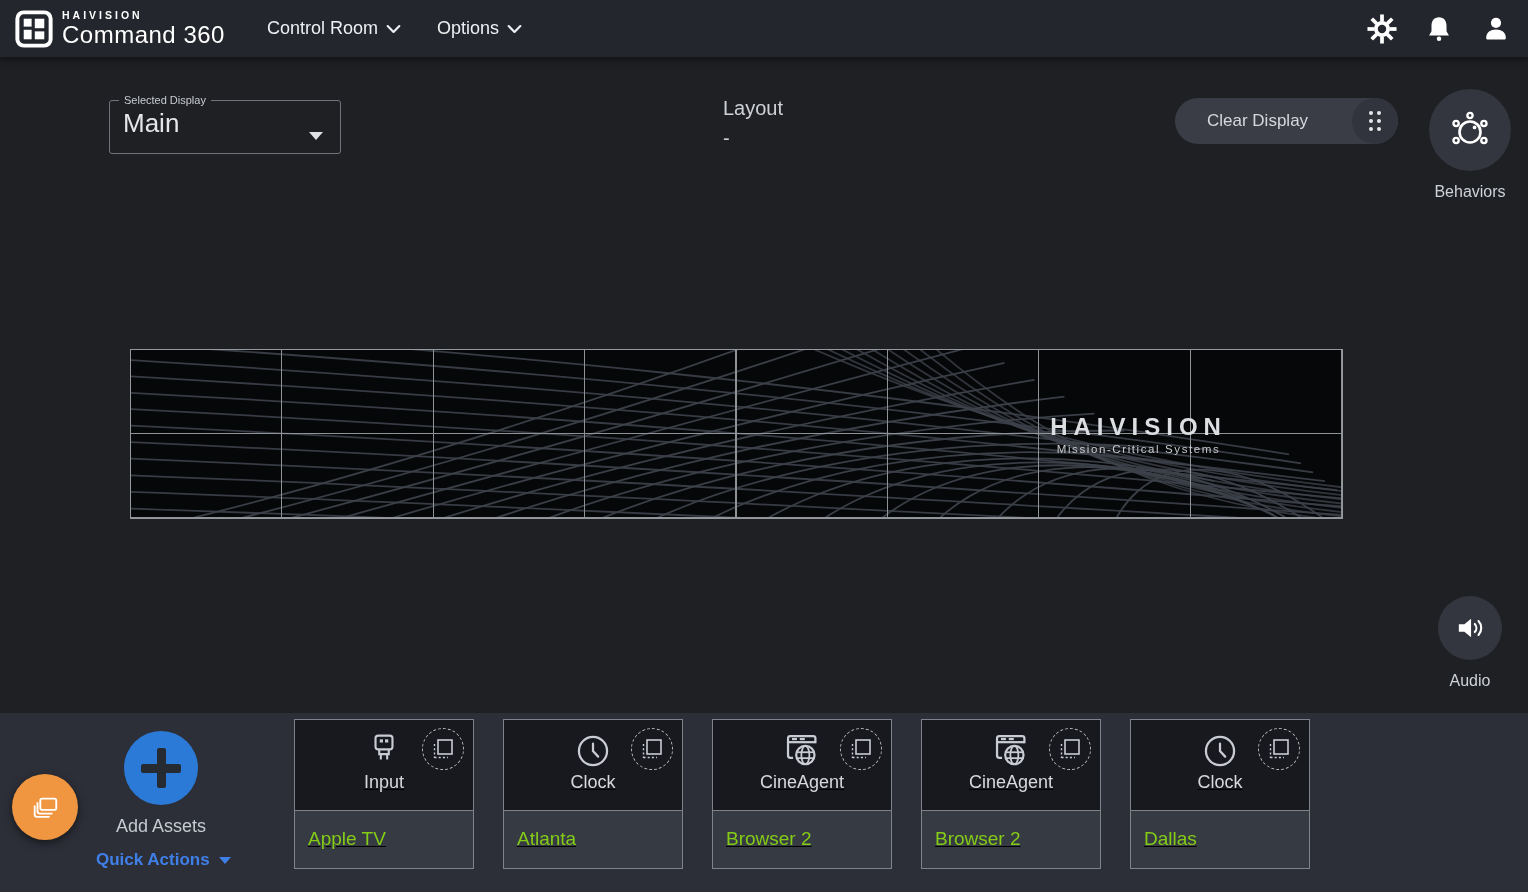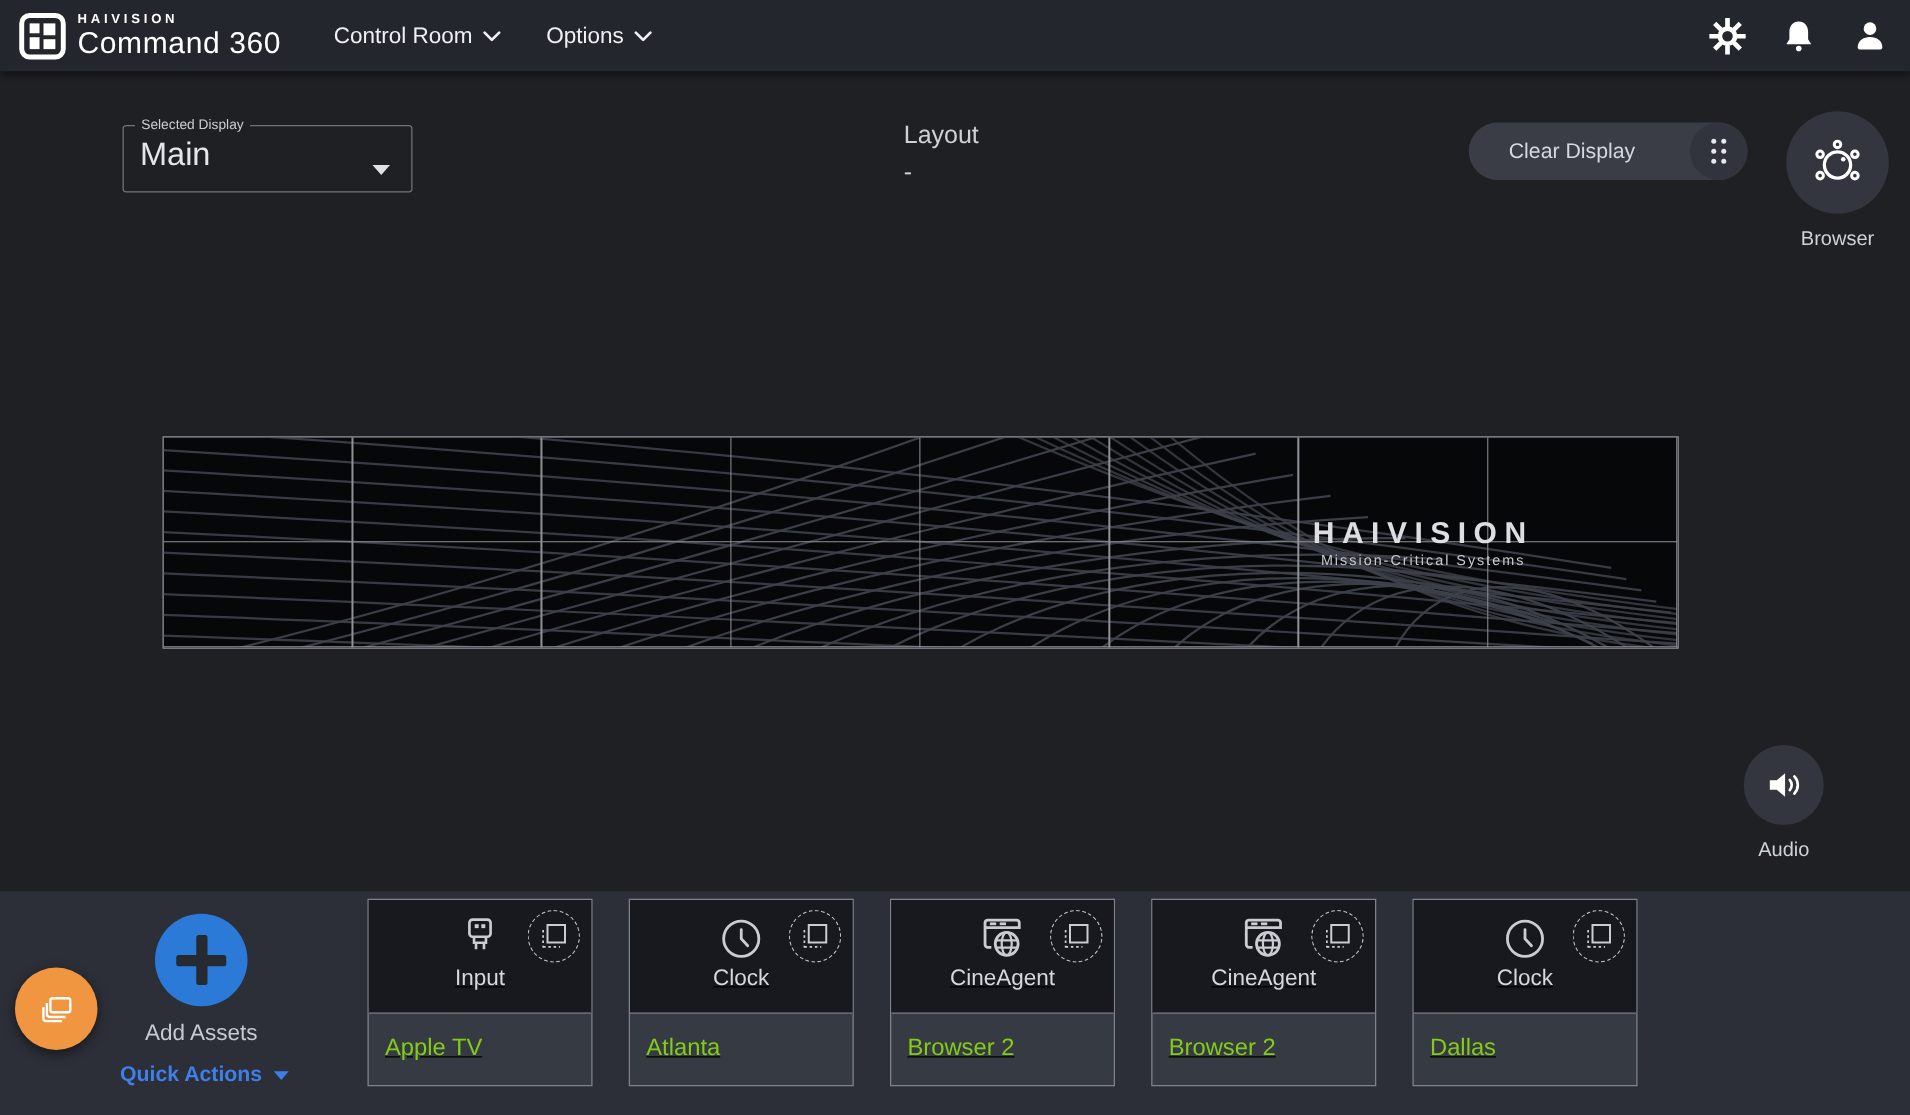--- a/index.html
+++ b/index.html
@@ -14,21 +14,21 @@
   .brand { margin-left:9px; color:#fff; line-height:1; }
   .brand .small { font-size:10.5px; font-weight:bold; letter-spacing:3px; }
   .brand .big { font-size:24px; font-weight:400; letter-spacing:.5px; margin-top:3px; }
   .menu { display:flex; align-items:center; gap:8px; color:#eef0f3; font-size:18px; cursor:pointer; }
   .menu.m1 { margin-left:42px; } .menu.m2 { margin-left:36px; }
   .chev { width:15px; height:10px; }
   .hdr-right { margin-left:auto; display:flex; align-items:center; gap:27px; margin-right:17px; }
   .hdr-icon { width:30px; height:30px; cursor:pointer; }
 
   
-  .display-select { position:absolute; left:98px; top:94px; width:232px; height:60px;
+  .display-select { position:absolute; left:109px; top:94px; width:232px; height:60px;
       border:1px solid #70737a; border-radius:3px; color:#e6e8eb; cursor:pointer; }
   .display-select legend { margin-left:9px; padding:0 5px; font-size:11px; color:#c9ccd1; }
   .display-select .val { font-size:26px; margin:2px 0 0 13px; color:#e4e6ea; }
   .display-select .caret { position:absolute; right:17px; top:26px; }
   .caret-down { width:0; height:0; border-left:7px solid transparent; border-right:7px solid transparent;
       border-top:8px solid #dfe1e5; }
   .layout-info { position:absolute; left:723px; top:93px; color:#ced1d6; font-size:20px; line-height:30px; }
   .clear-pill { position:absolute; left:1175px; top:98px; width:223px; height:46px; border-radius:23px;
       background:#3a3d46; display:flex; align-items:center; cursor:pointer; }
   .clear-pill .lbl { font-size:17px; color:#d5d8dd; margin-left:32px; }
@@ -36,21 +36,21 @@
       background:#31343c; display:flex; align-items:center; justify-content:center; cursor:grab; }
   .dots { display:grid; grid-template-columns:4px 4px; gap:4px; }
   .dots i { width:4px; height:4px; border-radius:50%; background:#e6e8eb; }
 
   
   .rail-btn { position:absolute; left:1429px; width:82px; text-align:center; }
   .rail-btn .circle { width:82px; height:82px; border-radius:50%; background:#33363e; margin:0 auto;
       display:flex; align-items:center; justify-content:center; cursor:pointer; }
   .rail-btn.small .circle { width:64px; height:64px; }
   .rail-btn .cap { margin-top:12px; font-size:16px; color:#ced2d9; }
-  .rail-btn.small { left:1395px; width:64px;text-align:center; }
+  .rail-btn.small { left:1438px; width:64px;text-align:center; }
 
   
   .wall { position:absolute; left:130px; top:349px; width:1213px; height:170px; background:#060709;
       border:1px solid #95989d; }
   .wall svg.mesh { position:absolute; inset:0; width:100%; height:100%; }
   .wall .gridlines { position:absolute; inset:0; --cols:8; --rows:2;
       background-image:
         repeating-linear-gradient(to right, #8f9297 0 1px, transparent 1px calc(100%/var(--cols))),
         repeating-linear-gradient(to bottom, #8f9297 0 1px, transparent 1px calc(100%/var(--rows)));
       background-position:-1px -1px; }
@@ -177,21 +177,21 @@
           <circle cx="16" cy="17.5" r="8" stroke-width="2"></circle>
           <circle cx="19.5" cy="14" r="1.4" fill="#fff" stroke="none"></circle>
           <circle cx="16" cy="5" r="2" stroke-width="1.8"></circle>
           <circle cx="5.4" cy="11" r="2" stroke-width="1.8"></circle>
           <circle cx="26.6" cy="11" r="2" stroke-width="1.8"></circle>
           <circle cx="5.4" cy="24" r="2" stroke-width="1.8"></circle>
           <circle cx="26.6" cy="24" r="2" stroke-width="1.8"></circle>
         </g>
       </svg>
     </div>
-    <div class="cap">Browser</div>
+    <div class="cap">Behaviors</div>
   </div>
 
 
 
   <div class="rail-btn small" style="top:596px">
     <div class="circle">
       <svg width="34" height="34" viewBox="0 0 32 32">
         <path d="M5.5 12.5h5.2l6.3-5.3v17.6l-6.3-5.3H5.5z" fill="#fff"></path>
         <path d="M20.5 12.2a5.6 5.6 0 0 1 0 7.6" stroke="#fff" stroke-width="2" fill="none" stroke-linecap="round"></path>
         <path d="M24 9.5a9.5 9.5 0 0 1 0 13" stroke="#fff" stroke-width="2" fill="none" stroke-linecap="round"></path>

